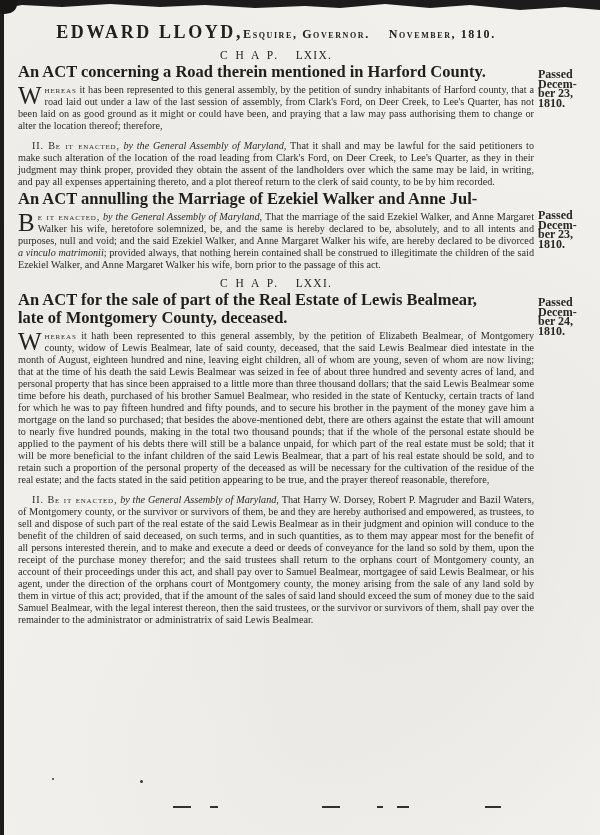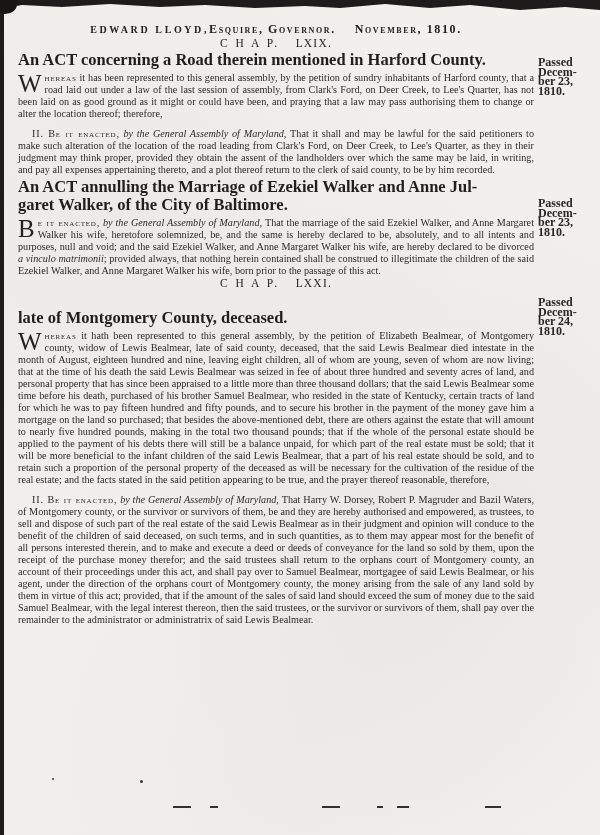--- a/index.html
+++ b/index.html
@@ -18,26 +18,26 @@
     clip-path: polygon(0 0,600px 0,600px 10px,565px 7px,520px 10px,470px 5px,430px 8px,
       385px 4px,340px 8px,305px 6px,255px 8px,205px 5px,160px 7px,110px 4px,62px 7px,22px 5px,0 9px);
   }
   .edge-left { position:absolute; left:0; top:0; width:4px; height:835px; background:#1d1c1a; }
   .corner-blob { position:absolute; left:0; top:0; width:17px; height:14px; background:#171615;
     border-radius:0 0 70% 30%; }
   .content { position:absolute; left:18px; top:22px; width:516px; }
 
   .running-head { display:flex; justify-content:center; align-items:baseline; color:#242020;
     white-space:nowrap; }
-  .rh-name { font-weight:700; font-size:10px; letter-spacing:2.6px; }
+  .rh-name { font-weight:700; font-size:18px; letter-spacing:2.6px; }
   .rh-style { font-weight:700; font-variant:small-caps; font-size:12px; letter-spacing:1.6px; margin-left:0; }
   .rh-date { font-weight:700; font-variant:small-caps; font-size:12px; letter-spacing:1.6px; margin-left:19px; }
 
   .chapter { position:relative; }
-  .chap-heading { text-align:center; font-size:11.5px; letter-spacing:2.5px; color:#282420; }
+  .chap-heading { text-align:center; font-size:11.5px; letter-spacing:2.5px; margin-top:6px; color:#282420; }
   .chap-num { margin-left:16px; letter-spacing:1.2px; }
   .act-title { font-size:16.5px; font-weight:700; line-height:18px;
     margin:2px 0 3px 0; color:#211e1b; }
   .margin-note { position:absolute; top:21px; right:-64px; width:60px; font-size:12px;
     line-height:9.5px; font-weight:700; color:#2a2622; text-align:left; }
 
   .body-para { font-size:10.2px; line-height:12px; text-align:justify; margin:0; color:#2e2a26; }
   .para-enacted { text-indent:14px; margin-top:8px; }
   .dropcap { float:left; font-size:25px; line-height:21px; padding:1px 3px 0 0; color:#262220; }
   .sc { font-variant:small-caps; letter-spacing:0.8px; }
@@ -77,37 +77,36 @@
         <span class="dropcap">W</span><span class="sc">hereas</span><span> it has been represented to this general assembly, by the petition of sundry inhabitants of Harford county, that a road laid out under a law of the last session of assembly, from Clark's Ford, on Deer Creek, to Lee's Quarter, has not been laid on as good ground as it might or could have been, and praying that a law may pass authorising them to change or alter the location thereof; therefore,</span>
       </p>
       <p class="body-para para-enacted">
         <span class="sc">II. Be it enacted,</span><span class="it"> by the General Assembly of Maryland, </span><span>That it shall and may be lawful for the said petitioners to make such alteration of the location of the road leading from Clark's Ford, on Deer Creek, to Lee's Quarter, as they in their judgment may think proper, provided they obtain the assent of the landholders over which the same may be laid, in writing, and pay all expenses appertaining thereto, and a plot thereof return to the clerk of said county, to be by him recorded.</span>
       </p>
     </section>
 
     <section class="chapter">
       <div class="act-title">
         <span>An ACT annulling the Marriage of Ezekiel Walker and Anne Jul-</span><br>
-        <span>garet Walker, of the City of Baltimore.</span>
       </div>
       <div class="margin-note">
         <span>Passed Decem-</span><br>
         <span>ber 23, 1810.</span>
       </div>
       <p class="body-para">
         <span class="dropcap">B</span><span class="sc">e it enacted,</span><span class="it"> by the General Assembly of Maryland, </span><span>That the marriage of the said Ezekiel Walker, and Anne Margaret Walker his wife, heretofore solemnized, be, and the same is hereby declared to be, absolutely, and to all intents and purposes, null and void; and the said Ezekiel Walker, and Anne Margaret Walker his wife, are hereby declared to be divorced </span><span class="it">a vinculo matrimonii</span><span>; provided always, that nothing herein contained shall be construed to illegitimate the children of the said Ezekiel Walker, and Anne Margaret Walker his wife, born prior to the passage of this act.</span>
       </p>
     </section>
 
     <section class="chapter">
       <div class="chap-heading">
         <span>C H A P.</span><span class="chap-num">LXXI.</span>
       </div>
       <div class="act-title">
-        <br>
+        <span>An ACT for the sale of part of the Real Estate of Lewis Bealmear,</span><br>
         <span>late of Montgomery County, deceased.</span>
       </div>
       <div class="margin-note">
         <span>Passed Decem-</span><br>
         <span>ber 24, 1810.</span>
       </div>
       <p class="body-para">
         <span class="dropcap">W</span><span class="sc">hereas</span><span> it hath been represented to this general assembly, by the petition of Elizabeth Bealmear, of Montgomery county, widow of Lewis Bealmear, late of said county, deceased, that the said Lewis Bealmear died intestate in the month of August, eighteen hundred and nine, leaving eight children, all of whom are young, seven of whom are now living; that at the time of his death the said Lewis Bealmear was seized in fee of about three hundred and seventy acres of land, and personal property that has since been appraised to a little more than three thousand dollars; that the said Lewis Bealmear some time before his death, purchased of his brother Samuel Bealmear, who resided in the state of Kentucky, certain tracts of land for which he was to pay fifteen hundred and fifty pounds, and to secure his brother in the payment of the money gave him a mortgage on the land so purchased; that besides the above-mentioned debt, there are others against the estate that will amount to nearly five hundred pounds, making in the total two thousand pounds; that if the whole of the personal estate should be applied to the payment of his debts there will still be a balance unpaid, for which part of the real estate must be sold; that it will be more beneficial to the infant children of the said Lewis Bealmear, that a part of his real estate should be sold, and to retain such a proportion of the personal property of the deceased as will be necessary for the cultivation of the residue of the real estate; and the facts stated in the said petition appearing to be true, and the prayer thereof reasonable, therefore,</span>
       </p>
       <p class="body-para para-enacted">

